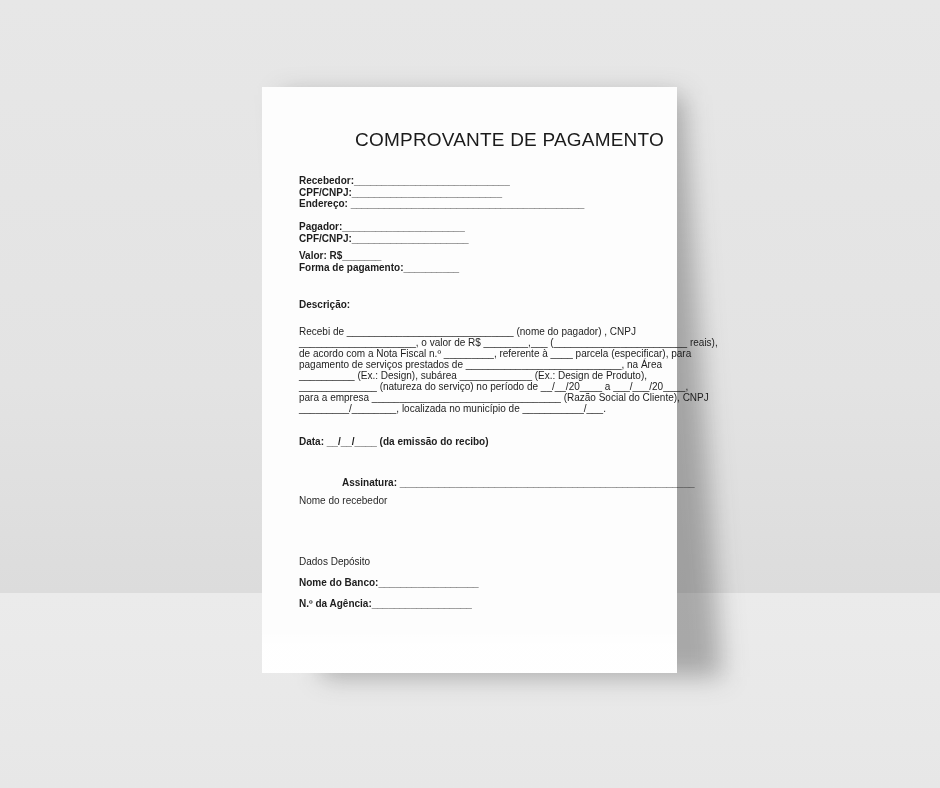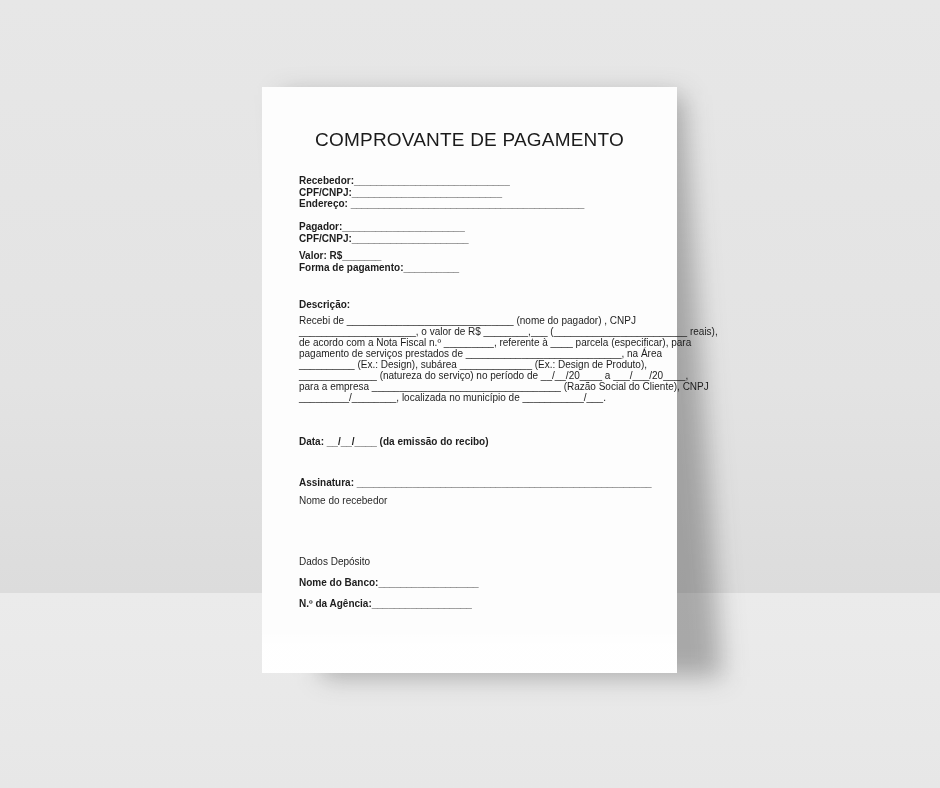--- a/index.html
+++ b/index.html
@@ -33,34 +33,35 @@
     content: ""; position: absolute; left: 0; bottom: 0; width: 100%; height: 44px;
     background: linear-gradient(180deg, rgba(255,255,255,0) 0%, rgba(255,255,255,0.8) 35%, rgba(255,255,255,0.8) 100%);
     pointer-events: none;
   }
   .doc-title {
     position: absolute; top: 42px; left: 0; width: 100%;
     text-align: center;
     font-size: 19px; letter-spacing: 0.2px;
     color: #1b1b1b; font-weight: 400;
     white-space: pre;
+    padding-left: 40px;
   }
   .tblock { position: absolute; left: 37px; font-size: 10px; }
   .field-line { line-height: 11.5px; white-space: pre; }
   .lbl { font-weight: 700; }
   .fill { font-weight: 700; }
   .fill.bold { font-weight: 700; }
   .block-recipient { top: 88px; }
   .block-payer     { top: 134px; }
   .block-payment   { top: 163px; }
   .desc-label      { top: 212px; font-weight: 700; line-height: 11px; white-space: pre; }
-  .desc-paragraph  { top: 228px; width: 360px; }
+  .desc-paragraph  { top: 239px; width: 360px; }
   .desc-line { line-height: 11px; white-space: pre; }
   .date-line       { top: 349px; line-height: 11px; white-space: pre; }
-  .signature-line  { top: 390px; line-height: 11px; white-space: pre; }
+  .signature-line  { top: 390px; line-height: 11px; white-space: pre; margin-left: 43px; }
   .signature-note  { top: 408px; line-height: 11px; white-space: pre; color: #2a2a2a; }
   .deposit-heading { top: 469px; line-height: 11px; white-space: pre; }
   .bank-line       { top: 490px; line-height: 11px; white-space: pre; }
   .agency-line     { top: 511px; line-height: 11px; white-space: pre; }
 </style>
 </head>
 <body>
 
 <div class="wall"></div>
 <div class="floor"></div>

